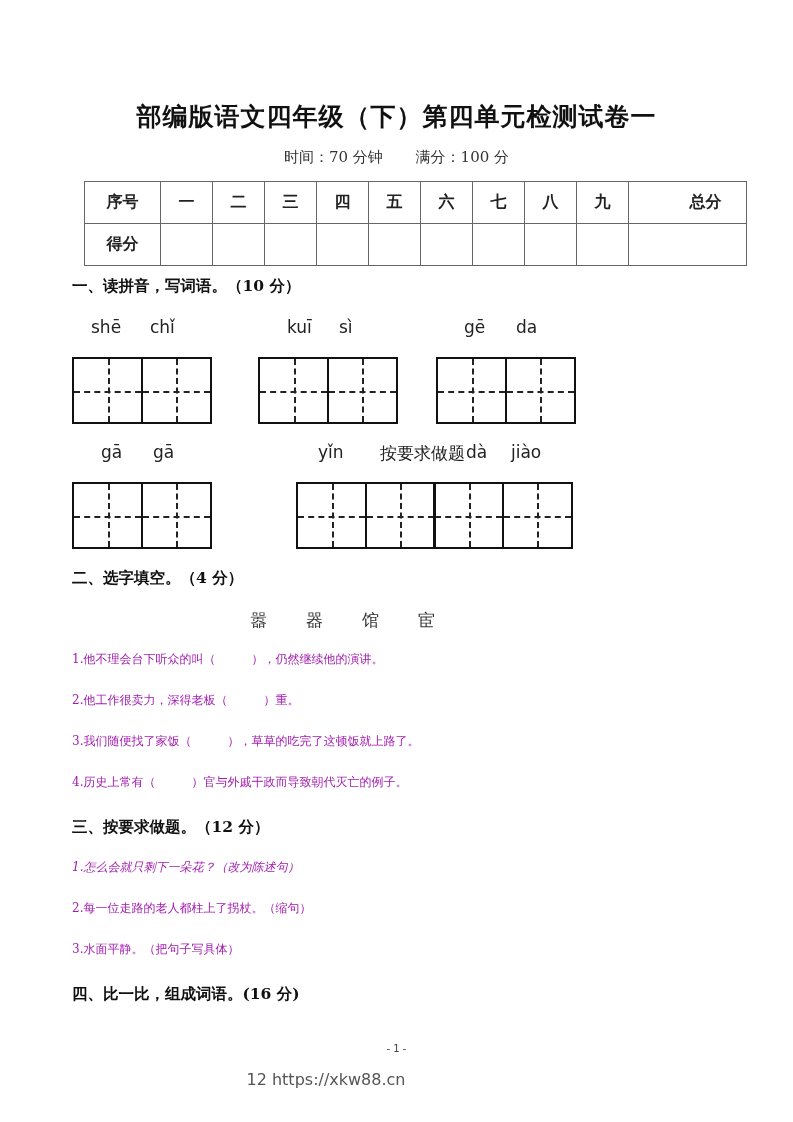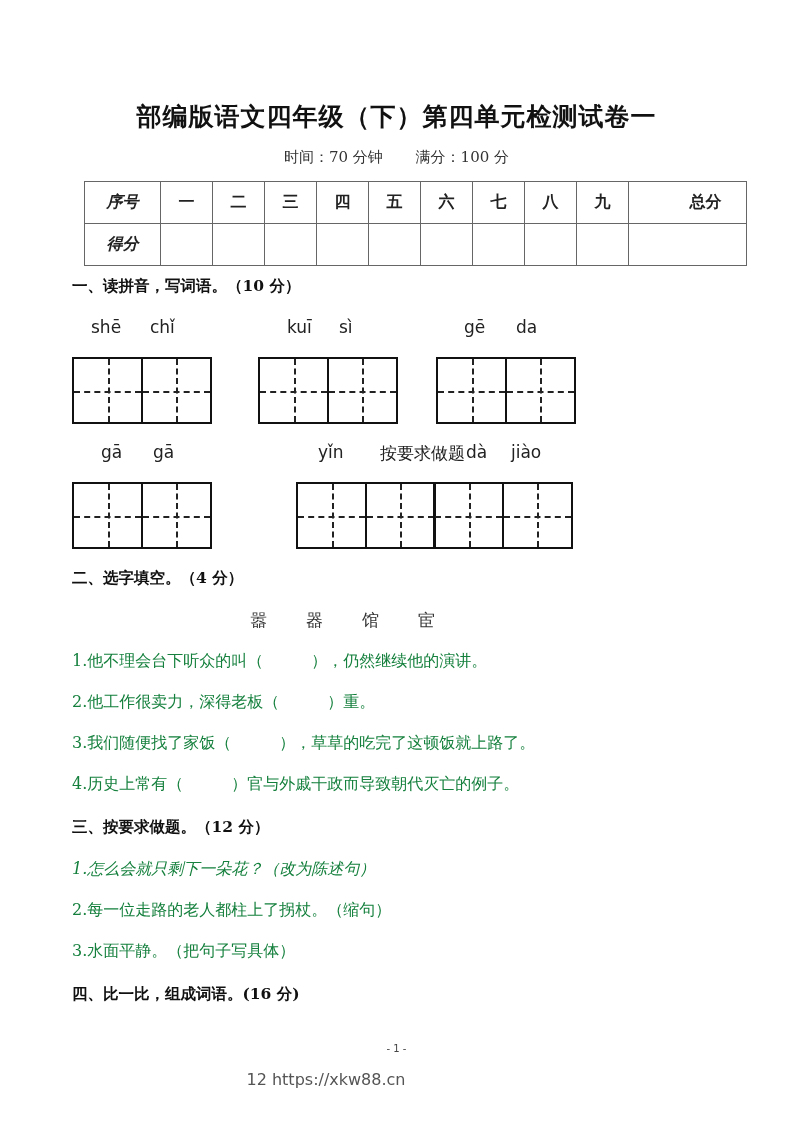--- a/index.html
+++ b/index.html
@@ -6,31 +6,31 @@
   body { width: 793px; height: 1122px; position: relative; overflow: hidden;
          font-family: "DejaVu Serif", "Liberation Serif", serif; color: #1a1a1a; }
   .abs { position: absolute; }
   .title { left: 0; width: 793px; top: 100px; text-align: center; font-size: 25px; font-weight: bold;
            font-family: "DejaVu Serif", serif; letter-spacing: 1px; color: #111; }
   .subtitle { left: 0; width: 793px; top: 148px; text-align: center; font-size: 15px; color: #333; }
   .subtitle span { margin: 0 14px; }
   table.score { position: absolute; left: 84px; top: 181px; border-collapse: collapse; }
   table.score td { border: 1px solid #666; height: 41px; text-align: center; font-size: 16px;
                    padding: 0; font-weight: bold; color: #222; }
-  table.score td.c0 { width: 75px; font-style: italic; }
+  table.score td.c0 { width: 75px; }
   table.score td.cn { width: 51px; }
   table.score td.ct { width: 81px; padding-left: 36px; }
   .section { left: 72px; font-size: 15.5px; font-weight: bold; color: #111; }
   .pinyin { font-family: "DejaVu Sans", sans-serif; font-size: 17px; color: #222; }
   .grid { position: absolute; display: flex; }
   .cell { width: 67px; height: 63px; border: 2.5px solid #111; position: relative; margin-left: -2.5px; }
   .cell:first-child { margin-left: 0; }
   .cell .h { position: absolute; left: 0; right: 0; top: 50%; border-top: 2px dashed #222; }
   .cell .v { position: absolute; top: 0; bottom: 0; left: 50%; border-left: 2px dashed #222; }
-  .q { left: 72px; font-size: 16px; color: #15803d; }
+  .q { left: 72px; font-size: 12px; color: #a21caf; }
   .opts { font-size: 17px; color: #333; }
   .footer-page { left: 0; width: 793px; top: 1043px; text-align: center; font-size: 10px; color: #444;
                  font-family: "DejaVu Sans", sans-serif; }
   .footer-url { left: 0; width: 652px; top: 1070px; text-align: center; font-size: 16px; color: #555;
                 font-family: "DejaVu Sans", sans-serif; }
 </style>
 </head>
 <body>
 
 <div class="abs title">部编版语文四年级（下）第四单元检测试卷一</div>

